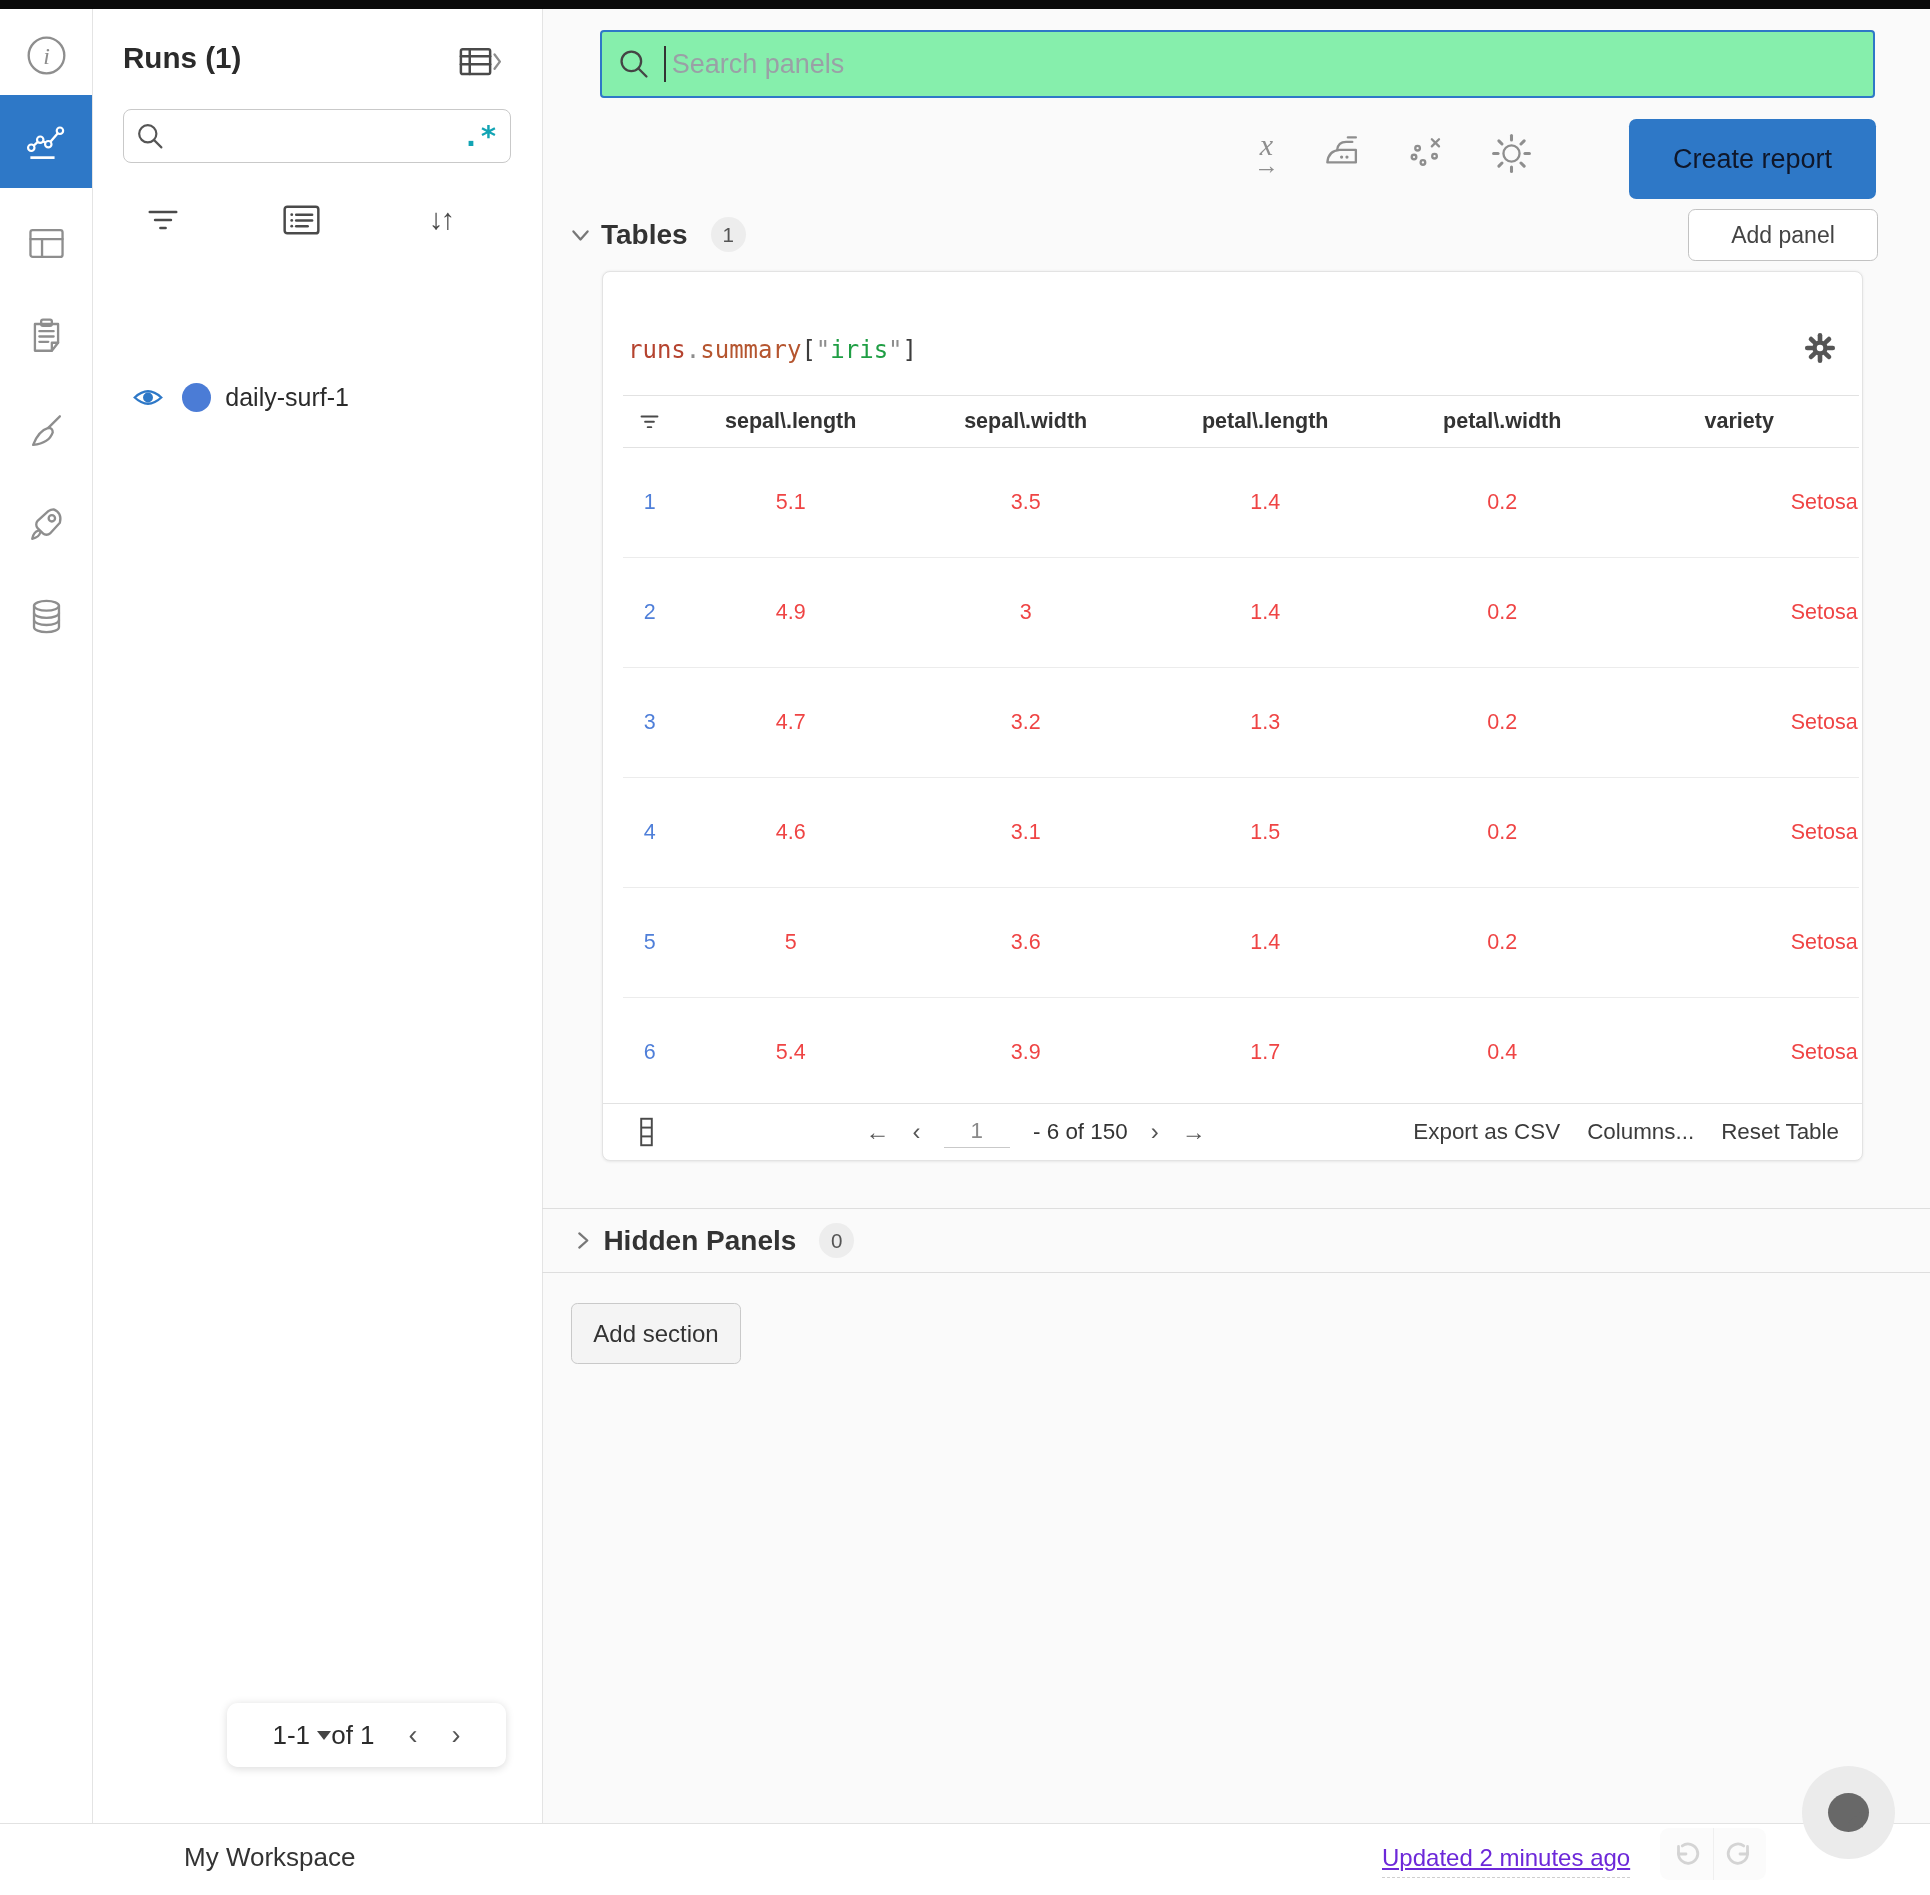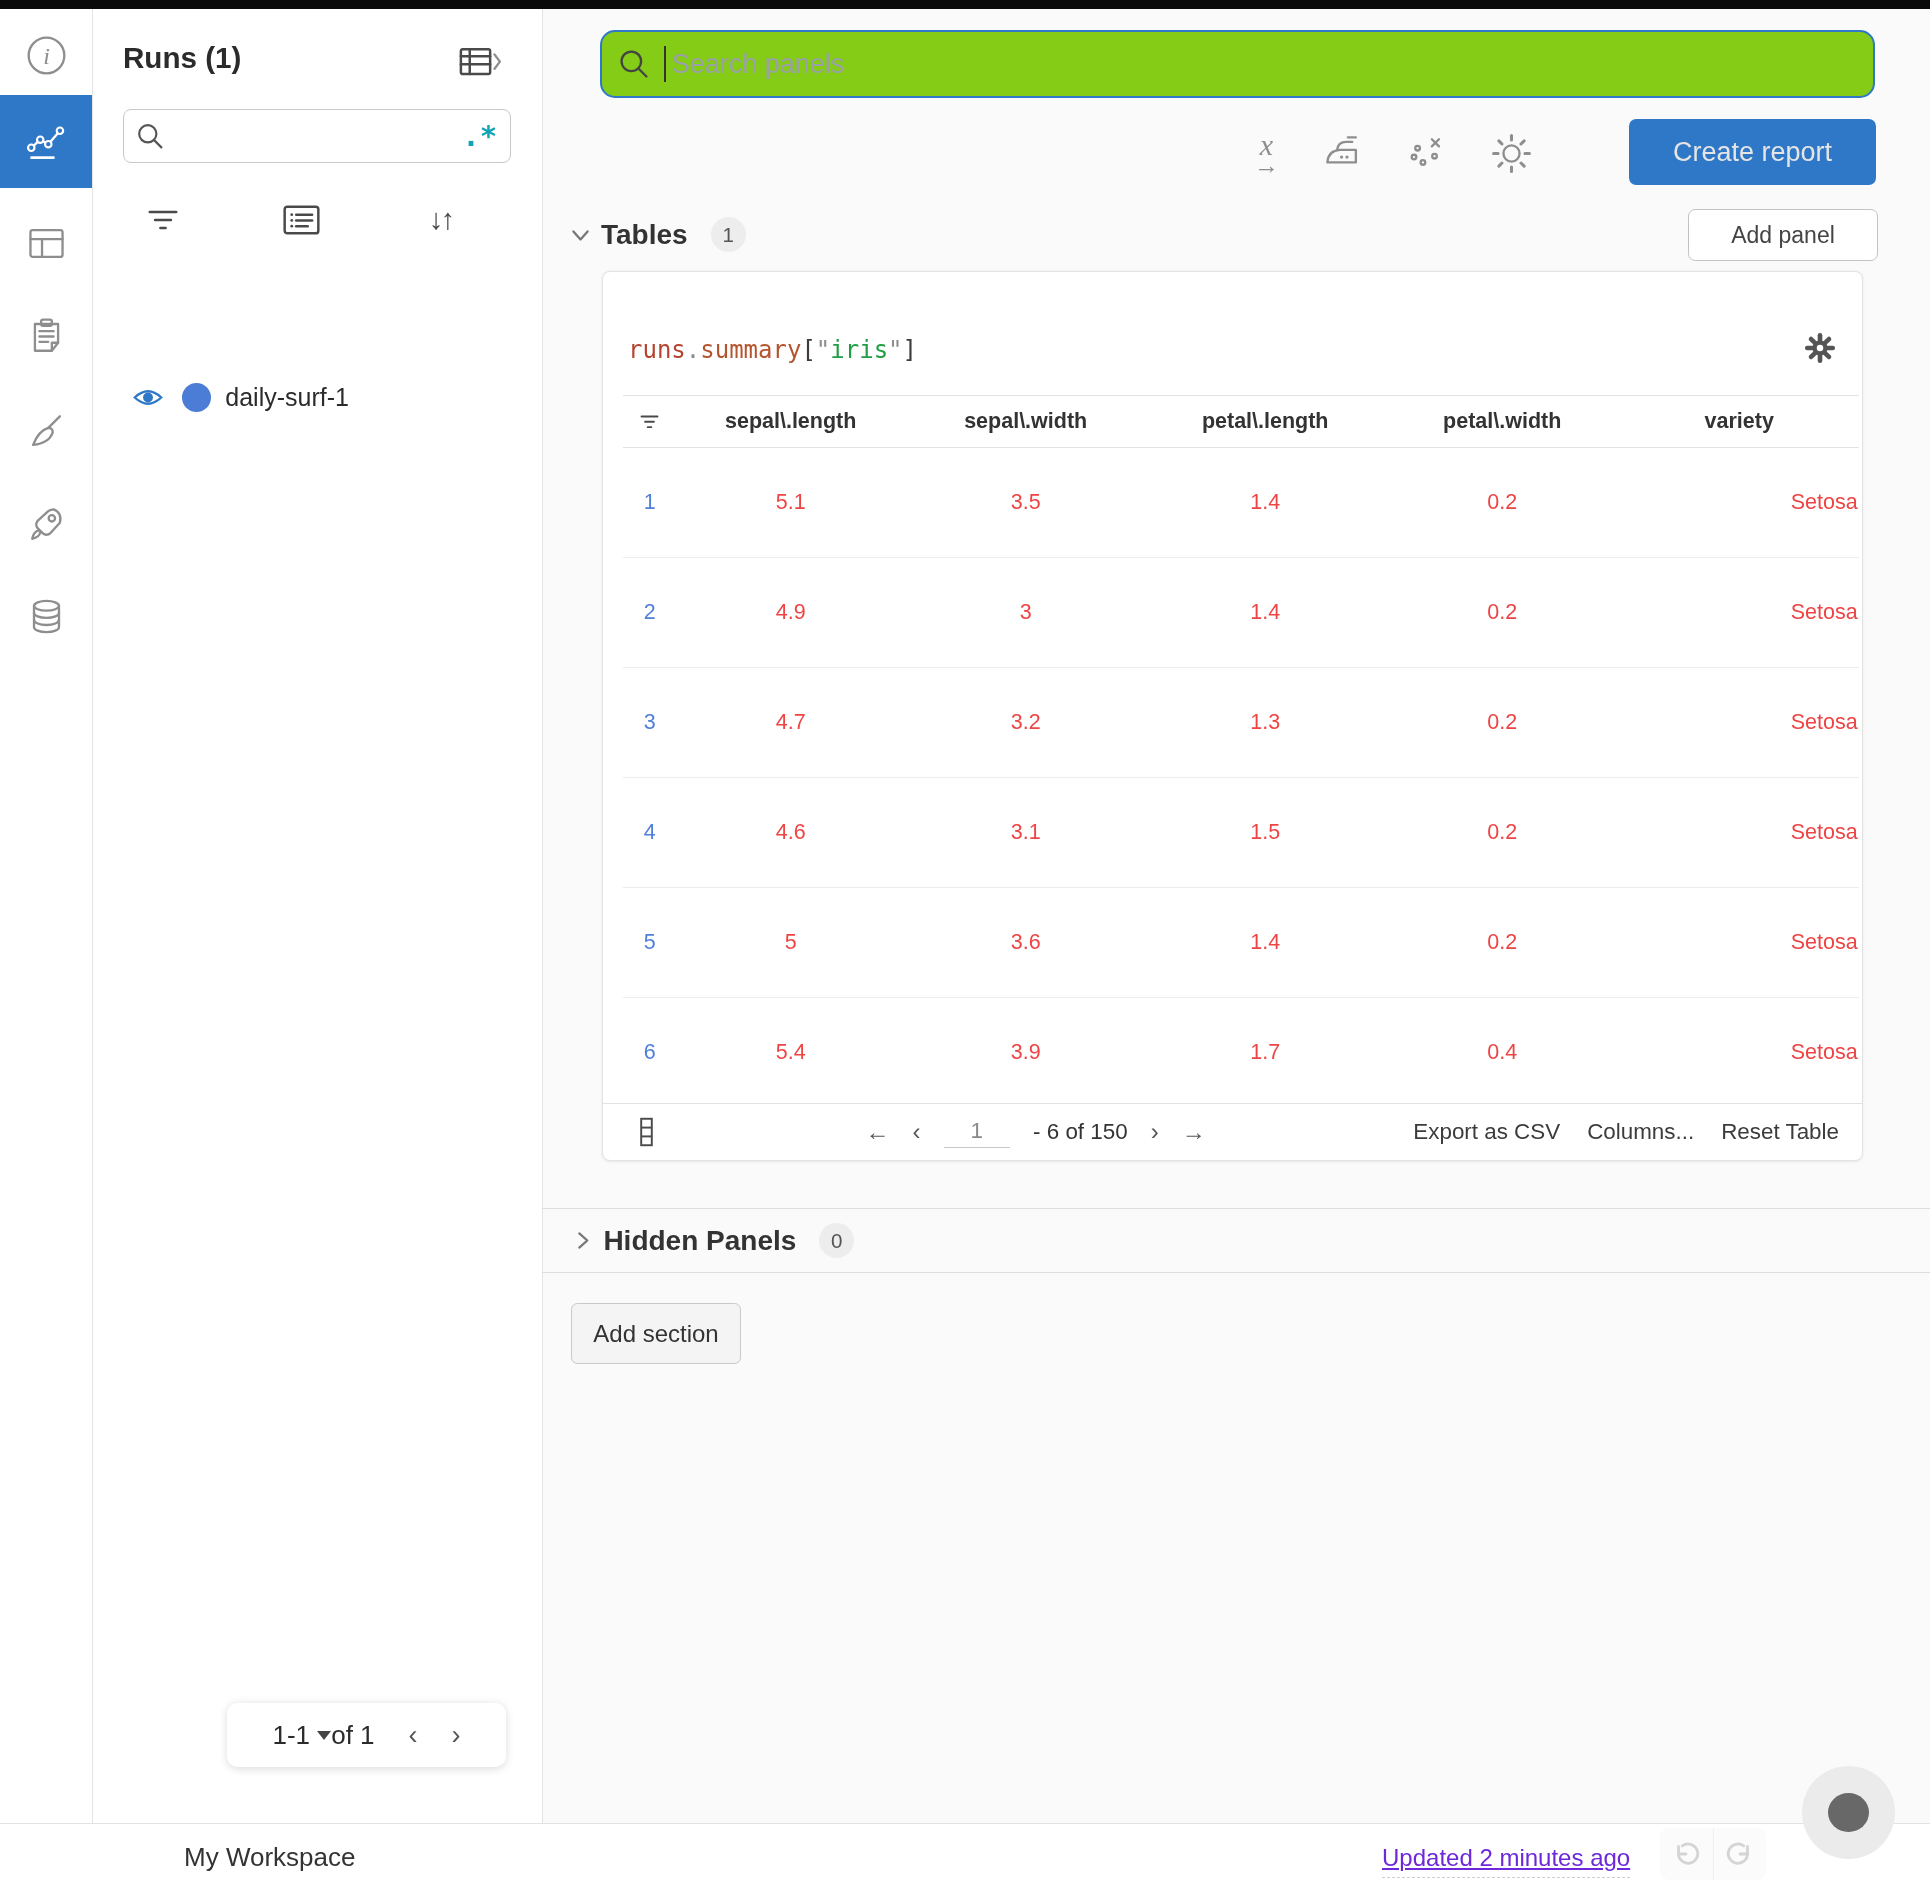--- a/index.html
+++ b/index.html
@@ -37,29 +37,29 @@
   .name-note{font-size:25px;color:#b3b3b3;margin-left:9px;}
   .run-row{position:absolute;left:0;top:353px;width:448px;height:70px;display:flex;align-items:center;}
   .run-dot{width:29px;height:29px;border-radius:50%;background:#4b7cd6;margin-left:18px;}
   .run-label{font-size:25px;color:#2b2b2b;margin-left:14.3px;}
   .eye-wrap{margin-left:39px;cursor:pointer;}
   .runs-pagination{position:absolute;left:134px;top:1694px;width:279px;height:64px;background:#fff;border-radius:10.7px;box-shadow:0 1.8px 9px rgba(0,0,0,0.14);display:flex;align-items:center;justify-content:center;font-size:26px;color:#2b2b2b;}
   .runs-pagination .chev{color:#555;font-size:27px;margin-left:34px;cursor:pointer;}
   .caret-down{display:inline-block;width:0;height:0;border-left:7.2px solid transparent;border-right:7.2px solid transparent;border-top:9px solid #444;margin-left:7.2px;vertical-align:middle;}
 
   
-  .main-search{left:600px;top:30px;width:1275px;height:68px;border:2.2px solid #2e78c7;border-radius:15px;background:#84cc16;display:flex;align-items:center;padding:0 16px;box-sizing:border-box;}
+  .main-search{left:600px;top:30px;width:1275px;height:68px;border:2.2px solid #2e78c7;border-radius:4px;background:#86efac;display:flex;align-items:center;padding:0 16px;box-sizing:border-box;}
   .main-search .caret{width:1.8px;height:36px;background:#333;margin-left:14.3px;}
   .main-search input{flex:1;border:none;outline:none;font-size:27px;background:transparent;color:#333;margin-left:3.6px;}
   .main-search input::placeholder{color:#9aa0a6;}
   .panel-actions{left:1254px;top:125px;height:57px;display:flex;align-items:center;gap:43px;}
   .action-icon{cursor:pointer;display:flex;flex-direction:column;align-items:center;}
   .xaxis{font-family:"Liberation Serif","DejaVu Serif",serif;font-style:italic;font-size:30px;color:#8e8e8e;line-height:23px;}
   .xarrow{font-size:25px;color:#8e8e8e;line-height:18px;}
-  .create-report{left:1629px;top:119px;width:247px;height:66px;background:#2e78c7;border-radius:7.2px;color:#e5e5e5;font-size:27px;display:flex;align-items:center;justify-content:center;cursor:pointer;}
+  .create-report{left:1629px;top:119px;width:247px;height:80px;background:#2e78c7;border-radius:7.2px;color:#0f172a;font-size:27px;display:flex;align-items:center;justify-content:center;cursor:pointer;}
   .section-head{display:flex;align-items:center;}
   .section-label{font-size:28px;font-weight:600;color:#333;}
   .badge{background:#ededed;color:#555;border-radius:50%;min-width:35px;height:35px;line-height:35px;text-align:center;font-size:20.6px;margin-left:23px;}
   .add-panel{left:1688px;top:209px;width:188px;height:50px;background:#fff;border:1.3px solid #c2c2c2;border-radius:7.2px;display:flex;align-items:center;justify-content:center;font-size:23px;color:#444;cursor:pointer;}
 
   
   .card{left:602px;top:271px;width:1261px;height:890px;background:#fff;border:0.9px solid #e3e3e3;border-radius:8px;box-shadow:0 0.9px 2.7px rgba(0,0,0,0.08);box-sizing:border-box;}
   .panel-title{position:absolute;left:25px;top:64px;font-family:"DejaVu Sans Mono","Liberation Mono",monospace;font-size:24px;}
   .panel-gear{position:absolute;right:25px;top:59px;cursor:pointer;}
   .tbl{position:absolute;left:19.7px;top:123px;width:1236px;}

